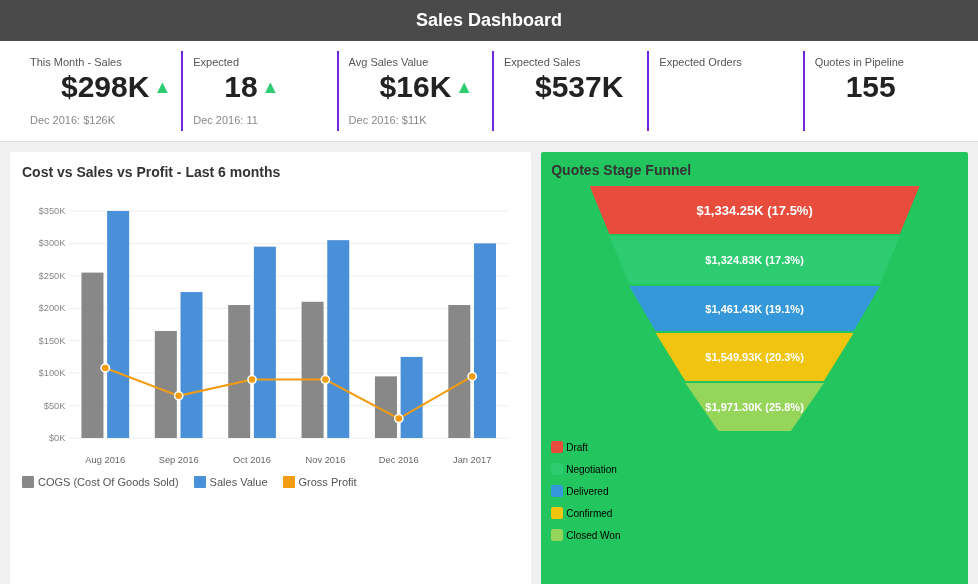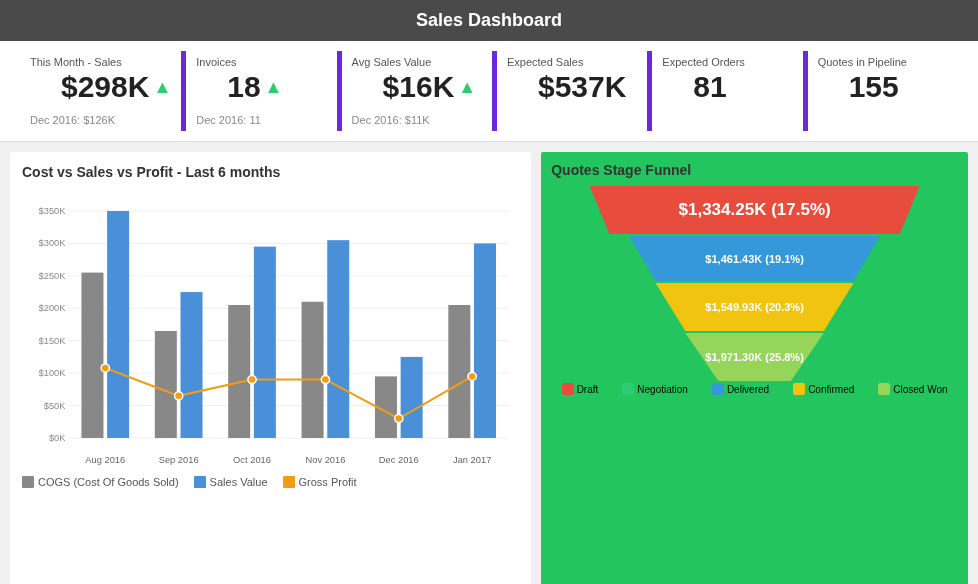--- a/index.html
+++ b/index.html
@@ -17,21 +17,21 @@
     .kpi-row {
       display: flex;
       background: white;
       border-bottom: 1px solid #ddd;
       padding: 10px 20px;
     }
 
     .kpi-item {
       flex: 1;
       padding: 5px 10px;
-      border-right: 5px solid #6d28d9;
+      border-right: 2px solid #6d28d9;
     }
     .kpi-item:last-child { border-right: none; }
 
     .kpi-label {
       font-size: 11px;
       color: #555;
       margin-bottom: 2px;
     }
 
     .kpi-value {
@@ -122,25 +122,26 @@
     .funnel-container {
       display: flex;
       flex-direction: column;
       align-items: center;
       gap: 2px;
       margin-top: 5px;
     }
 
     .funnel-legend {
       display: flex;
-      gap: 24px;
-      margin-top: 2px;
+      gap: 10px;
+      margin-top: 10px;
       font-size: 10px;
       flex-wrap: wrap;
       justify-content: center;
+      flex-direction: column;
     }
 
     .funnel-legend-item {
       display: flex;
       align-items: center;
       gap: 3px;
     }
 
     .funnel-legend-dot {
       width: 12px;
@@ -158,21 +159,21 @@
 <div class="kpi-row" id="kpi-row">
     <div class="kpi-item">
       <div class="kpi-label">This Month - Sales</div>
       <div class="kpi-value">
         <span>$298K</span>
         <span class="arrow-up">▲</span>
       </div>
       <div class="kpi-sub">Dec 2016: $126K</div>
     </div>
     <div class="kpi-item">
-      <div class="kpi-label">Invoices</div>
+      <div class="kpi-label">Expected</div>
       <div class="kpi-value">
         <span>18</span>
         <span class="arrow-up">▲</span>
       </div>
       <div class="kpi-sub">Dec 2016: 11</div>
     </div>
     <div class="kpi-item">
       <div class="kpi-label">Avg Sales Value</div>
       <div class="kpi-value">
         <span>$16K</span>
@@ -181,23 +182,20 @@
       <div class="kpi-sub">Dec 2016: $11K</div>
     </div>
     <div class="kpi-item">
       <div class="kpi-label">Expected Sales</div>
       <div class="kpi-value">
         <span>$537K</span>
       </div>
     </div>
     <div class="kpi-item">
       <div class="kpi-label">Expected Orders</div>
-      <div class="kpi-value">
-        <span>81</span>
-      </div>
     </div>
     <div class="kpi-item">
       <div class="kpi-label">Quotes in Pipeline</div>
       <div class="kpi-value">
         <span>155</span>
       </div>
     </div>
   </div>
 
 <div class="main-content">
@@ -260,22 +258,25 @@
         <div class="legend-item">
           <div class="legend-box" style="background: rgb(243, 156, 18);"></div>
           <span>Gross Profit</span>
         </div>
       </div>
   </div>
 
   <div class="funnel-section">
     <div class="section-title">Quotes Stage Funnel</div>
     <div class="funnel-container" id="funnel-container">
-        <div style="width: 330px; height: 48px; background: rgb(231, 76, 60); display: flex; align-items: center; justify-content: center; color: white; font-size: 17px; font-weight: bold; clip-path: polygon(0px 0%, 330px 0%, 310.2px 100%, 19.8px 100%);">
+        <div style="width: 330px; height: 48px; background: rgb(231, 76, 60); display: flex; align-items: center; justify-content: center; color: white; font-size: 13px; font-weight: bold; clip-path: polygon(0px 0%, 330px 0%, 310.2px 100%, 19.8px 100%);">
           <span>$1,334.25K (17.5%)</span>
+        </div>
+        <div style="width: 330px; height: 48px; background: rgb(46, 204, 113); display: flex; align-items: center; justify-content: center; color: white; font-size: 11px; font-weight: bold; clip-path: polygon(19.8px 0%, 310.2px 0%, 290.4px 100%, 39.6px 100%);">
+          <span>$1,324.83K (17.3%)</span>
         </div>
         <div style="width: 330px; height: 45px; background: rgb(52, 152, 219); display: flex; align-items: center; justify-content: center; color: white; font-size: 11px; font-weight: bold; clip-path: polygon(39.6px 0%, 290.4px 0%, 264px 100%, 66px 100%);">
           <span>$1,461.43K (19.1%)</span>
         </div>
         <div style="width: 330px; height: 48px; background: rgb(241, 196, 15); display: flex; align-items: center; justify-content: center; color: white; font-size: 11px; font-weight: bold; clip-path: polygon(66px 0%, 264px 0%, 234.3px 100%, 95.7px 100%);">
           <span>$1,549.93K (20.3%)</span>
         </div>
         <div style="width: 330px; height: 48px; background: rgb(149, 213, 90); display: flex; align-items: center; justify-content: center; color: white; font-size: 11px; font-weight: bold; clip-path: polygon(95.7px 0%, 234.3px 0%, 201.3px 100%, 128.7px 100%);">
           <span>$1,971.30K (25.8%)</span>
         </div>

